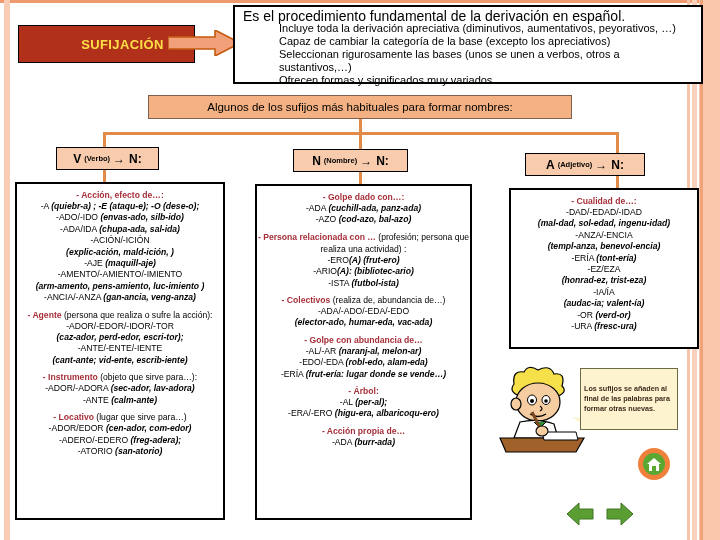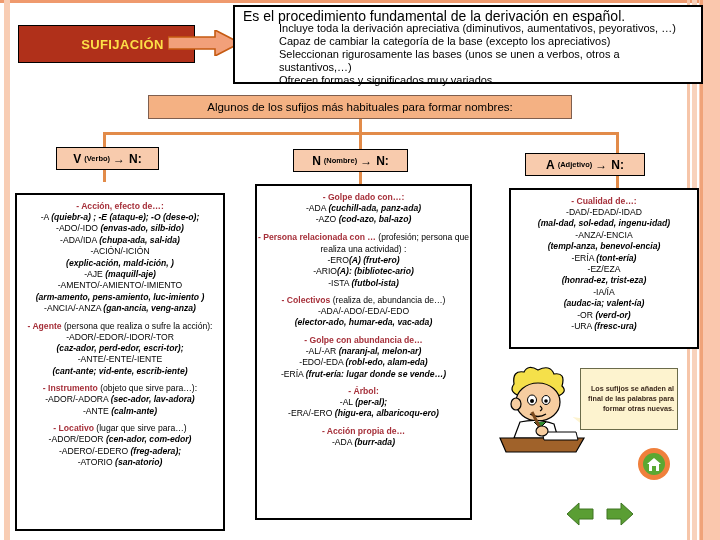--- a/index.html
+++ b/index.html
@@ -61,36 +61,36 @@
     font-size:12px;font-weight:bold;color:#000;white-space:nowrap;
   }
   .colhead .small{font-size:7.5px;font-weight:bold;padding:0 3px;}
   .ch1{left:56px;top:147px;width:103px;height:23px;}
   .ch2{left:293px;top:149px;width:115px;height:23px;}
   .ch3{left:525px;top:153px;width:120px;height:23px;}
 
   
   .cbox{position:absolute;border:2px solid #000;background:#fff;box-sizing:border-box;
         text-align:center;color:#000;}
-  .cb1{left:15px;top:182px;width:210px;height:338px;margin-top:11px;}
+  .cb1{left:15px;top:182px;width:210px;height:338px;}
   .cb2{left:255px;top:184px;width:217px;height:336px;}
   .cb3{left:493px;top:188px;width:190px;height:161px;margin-left:16px;}
 
   .grp{margin-top:5px;}
   .hd{color:#a6303a;font-weight:bold;font-size:8.6px;line-height:12px;}
   .hd .plain{color:#000;font-weight:normal;}
   .ln{font-size:8.6px;line-height:11.4px;color:#000;}
   .it{font-style:italic;font-weight:bold;}
 
   
   .cartoon{position:absolute;left:496px;top:362px;width:92px;height:92px;}
   .bubble{
     position:absolute;left:580px;top:368px;width:98px;height:62px;
     background:#fdf3cf;border:1px solid #6b6b4a;box-sizing:border-box;
-    display:flex;align-items:center;justify-content:center;text-align:right;
+    display:flex;align-items:center;justify-content:center;text-align:left;
     font-size:7.2px;font-weight:bold;line-height:10px;color:#3d2b1f;padding:3px;
   }
   .bubble-tail{position:absolute;left:572px;top:418px;width:0;height:0;
     border-top:8px solid #fdf3cf;border-left:14px solid transparent;
     transform:rotate(8deg);}
 
   .home-btn{position:absolute;left:637px;top:447px;width:34px;height:34px;}
   .navs{position:absolute;left:565px;top:500px;width:70px;height:28px;}
 </style>
 </head>

